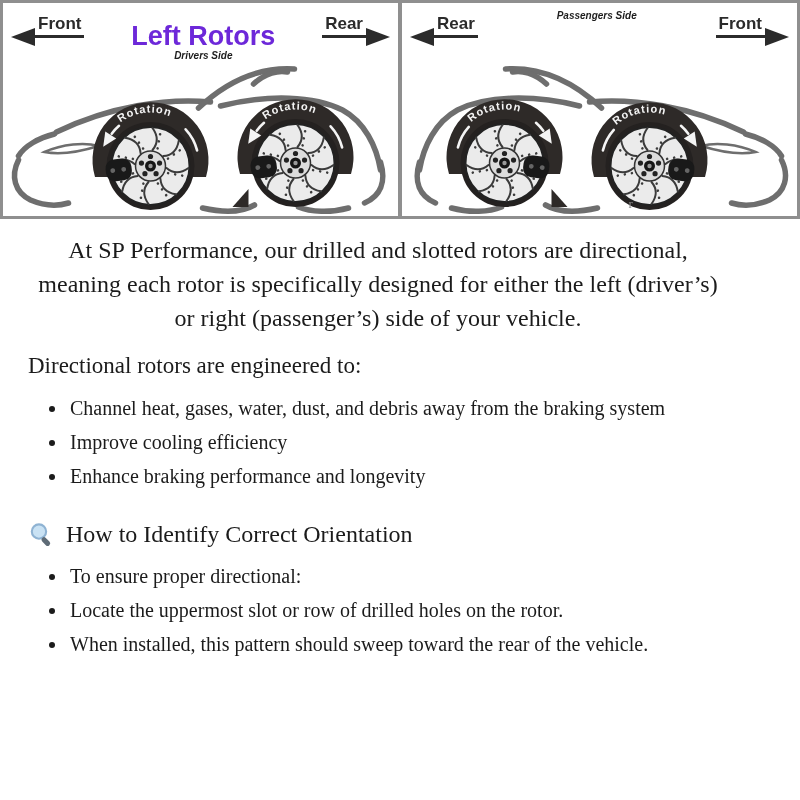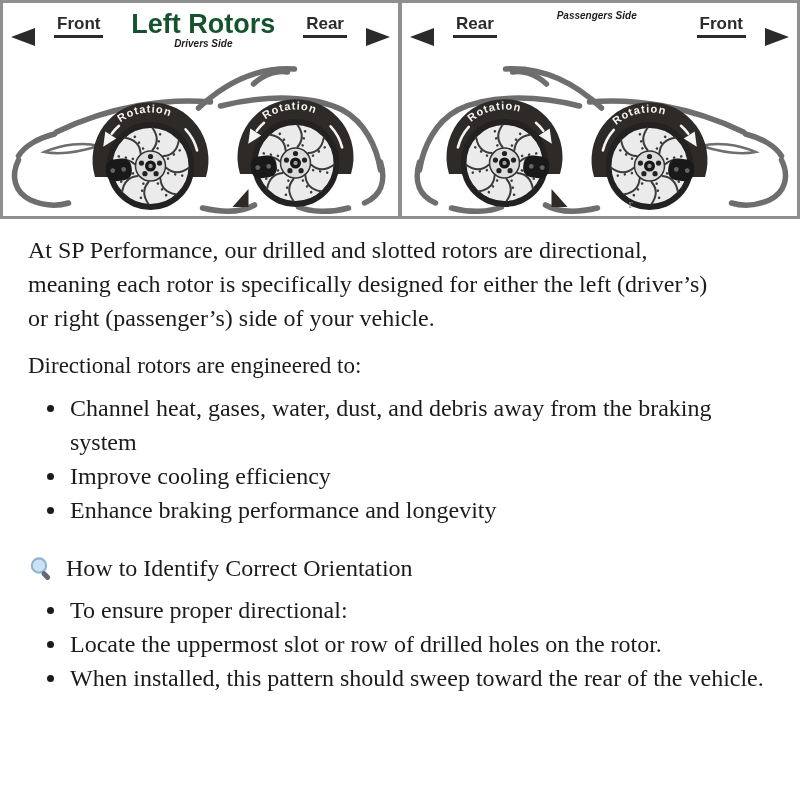--- a/index.html
+++ b/index.html
@@ -4,39 +4,39 @@
 <style>
   html,body{margin:0;padding:0;background:#fff;}
   body{width:800px;font-family:"Liberation Serif",serif;color:#1b1b1b;}
 
   
   .diagram{display:flex;border:3px solid #8f8f8f;background:#fff;box-sizing:border-box;width:800px;height:219px;}
   .panel{flex:1;min-width:0;background:#fff;}
   .panel + .panel{border-left:4px solid #8f8f8f;}
   .panel-header{display:flex;justify-content:space-between;align-items:flex-start;
     padding:7px 8px 0 8px;height:46px;font-family:"Liberation Sans",sans-serif;}
-  .dir{display:flex;align-items:flex-end;margin-top:5px;gap:19px;}
+  .dir{display:flex;align-items:flex-end;margin-top:5px;}
   .dir-label{font-weight:bold;font-size:17px;line-height:1;padding:0 3px 3px 3px;
     border-bottom:3px solid #2b2b2b;color:#2b2b2b;}
   .tri{width:0;height:0;border-top:9px solid transparent;border-bottom:9px solid transparent;margin-bottom:-8px;}
   .tri-left{border-right:24px solid #2b2b2b;}
   .tri-right{border-left:24px solid #2b2b2b;}
   .panel-titles{text-align:center;flex:1;padding:0 4px;}
-  .panel-title{font-size:27px;font-weight:bold;line-height:1.05;color:#14532d;}
+  .panel-title{font-size:27px;font-weight:bold;line-height:1.05;color:#6d28d9;margin-top:12px;}
   .panel-subtitle{font-size:10px;font-weight:bold;font-style:italic;line-height:1.15;color:#1d1d1d;}
   svg.car{display:block;width:100%;height:160px;}
 
   
   .article{padding:0 28px;}
-  .intro{max-width:700px;font-size:24px;line-height:34px;margin:14px 0 0 0;}
+  .intro{max-width:700px;font-size:24px;line-height:34px;margin:14px 0 0 0;text-align:center;}
   .sec{display:flex;align-items:center;gap:11px;font-size:24px;line-height:34px;margin:18px 0 0 0;}
   h2.sec{font-weight:bold;}
   h3.sec{font-weight:normal;margin-top:24px;}
   .lead{font-size:23px;line-height:34px;margin:14px 0 0 0;}
-  ul.blist{max-width:700px;font-size:24px;line-height:34px;margin:8px 0 0 0;padding-left:40px;}
+  ul.blist{max-width:700px;font-size:20px;line-height:34px;margin:8px 0 0 0;padding-left:40px;}
   ul.blist li{padding-left:2px;}
   .emoji{display:inline-flex;flex:0 0 auto;}
   .emoji svg{display:block;}
 </style>
 </head>
 <body>
 
 <div class="diagram">
 
   <section class="panel">

